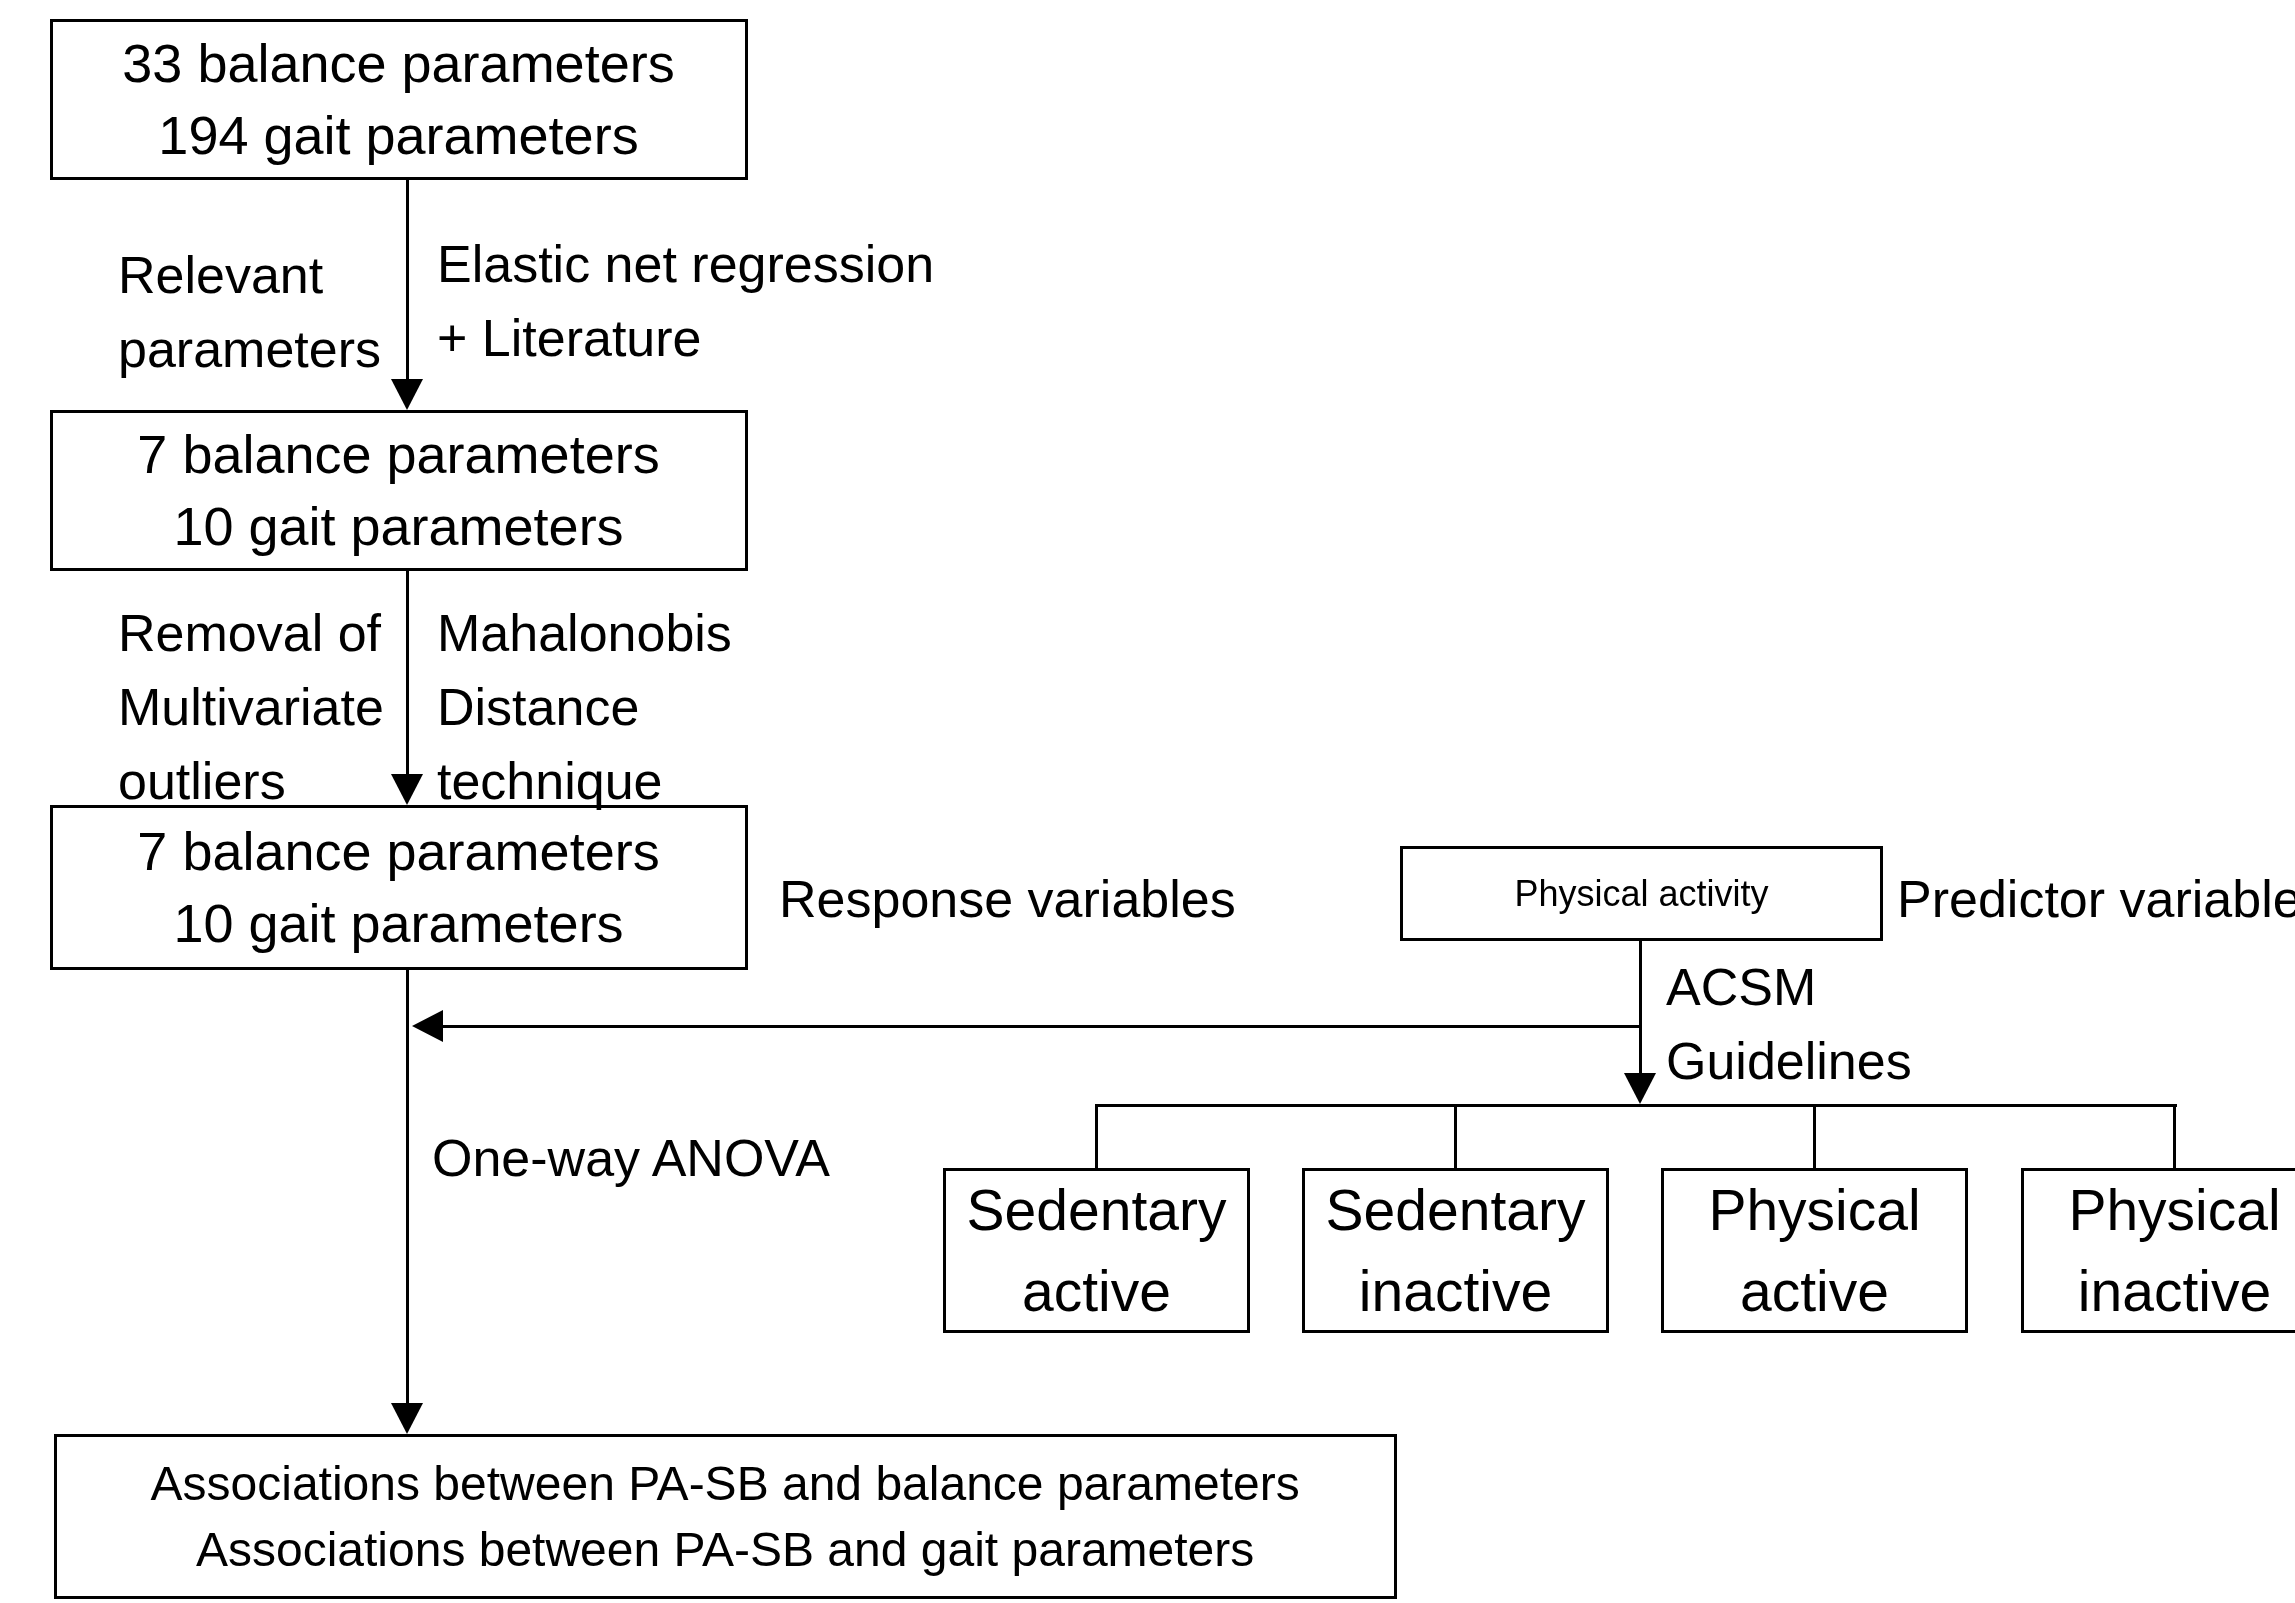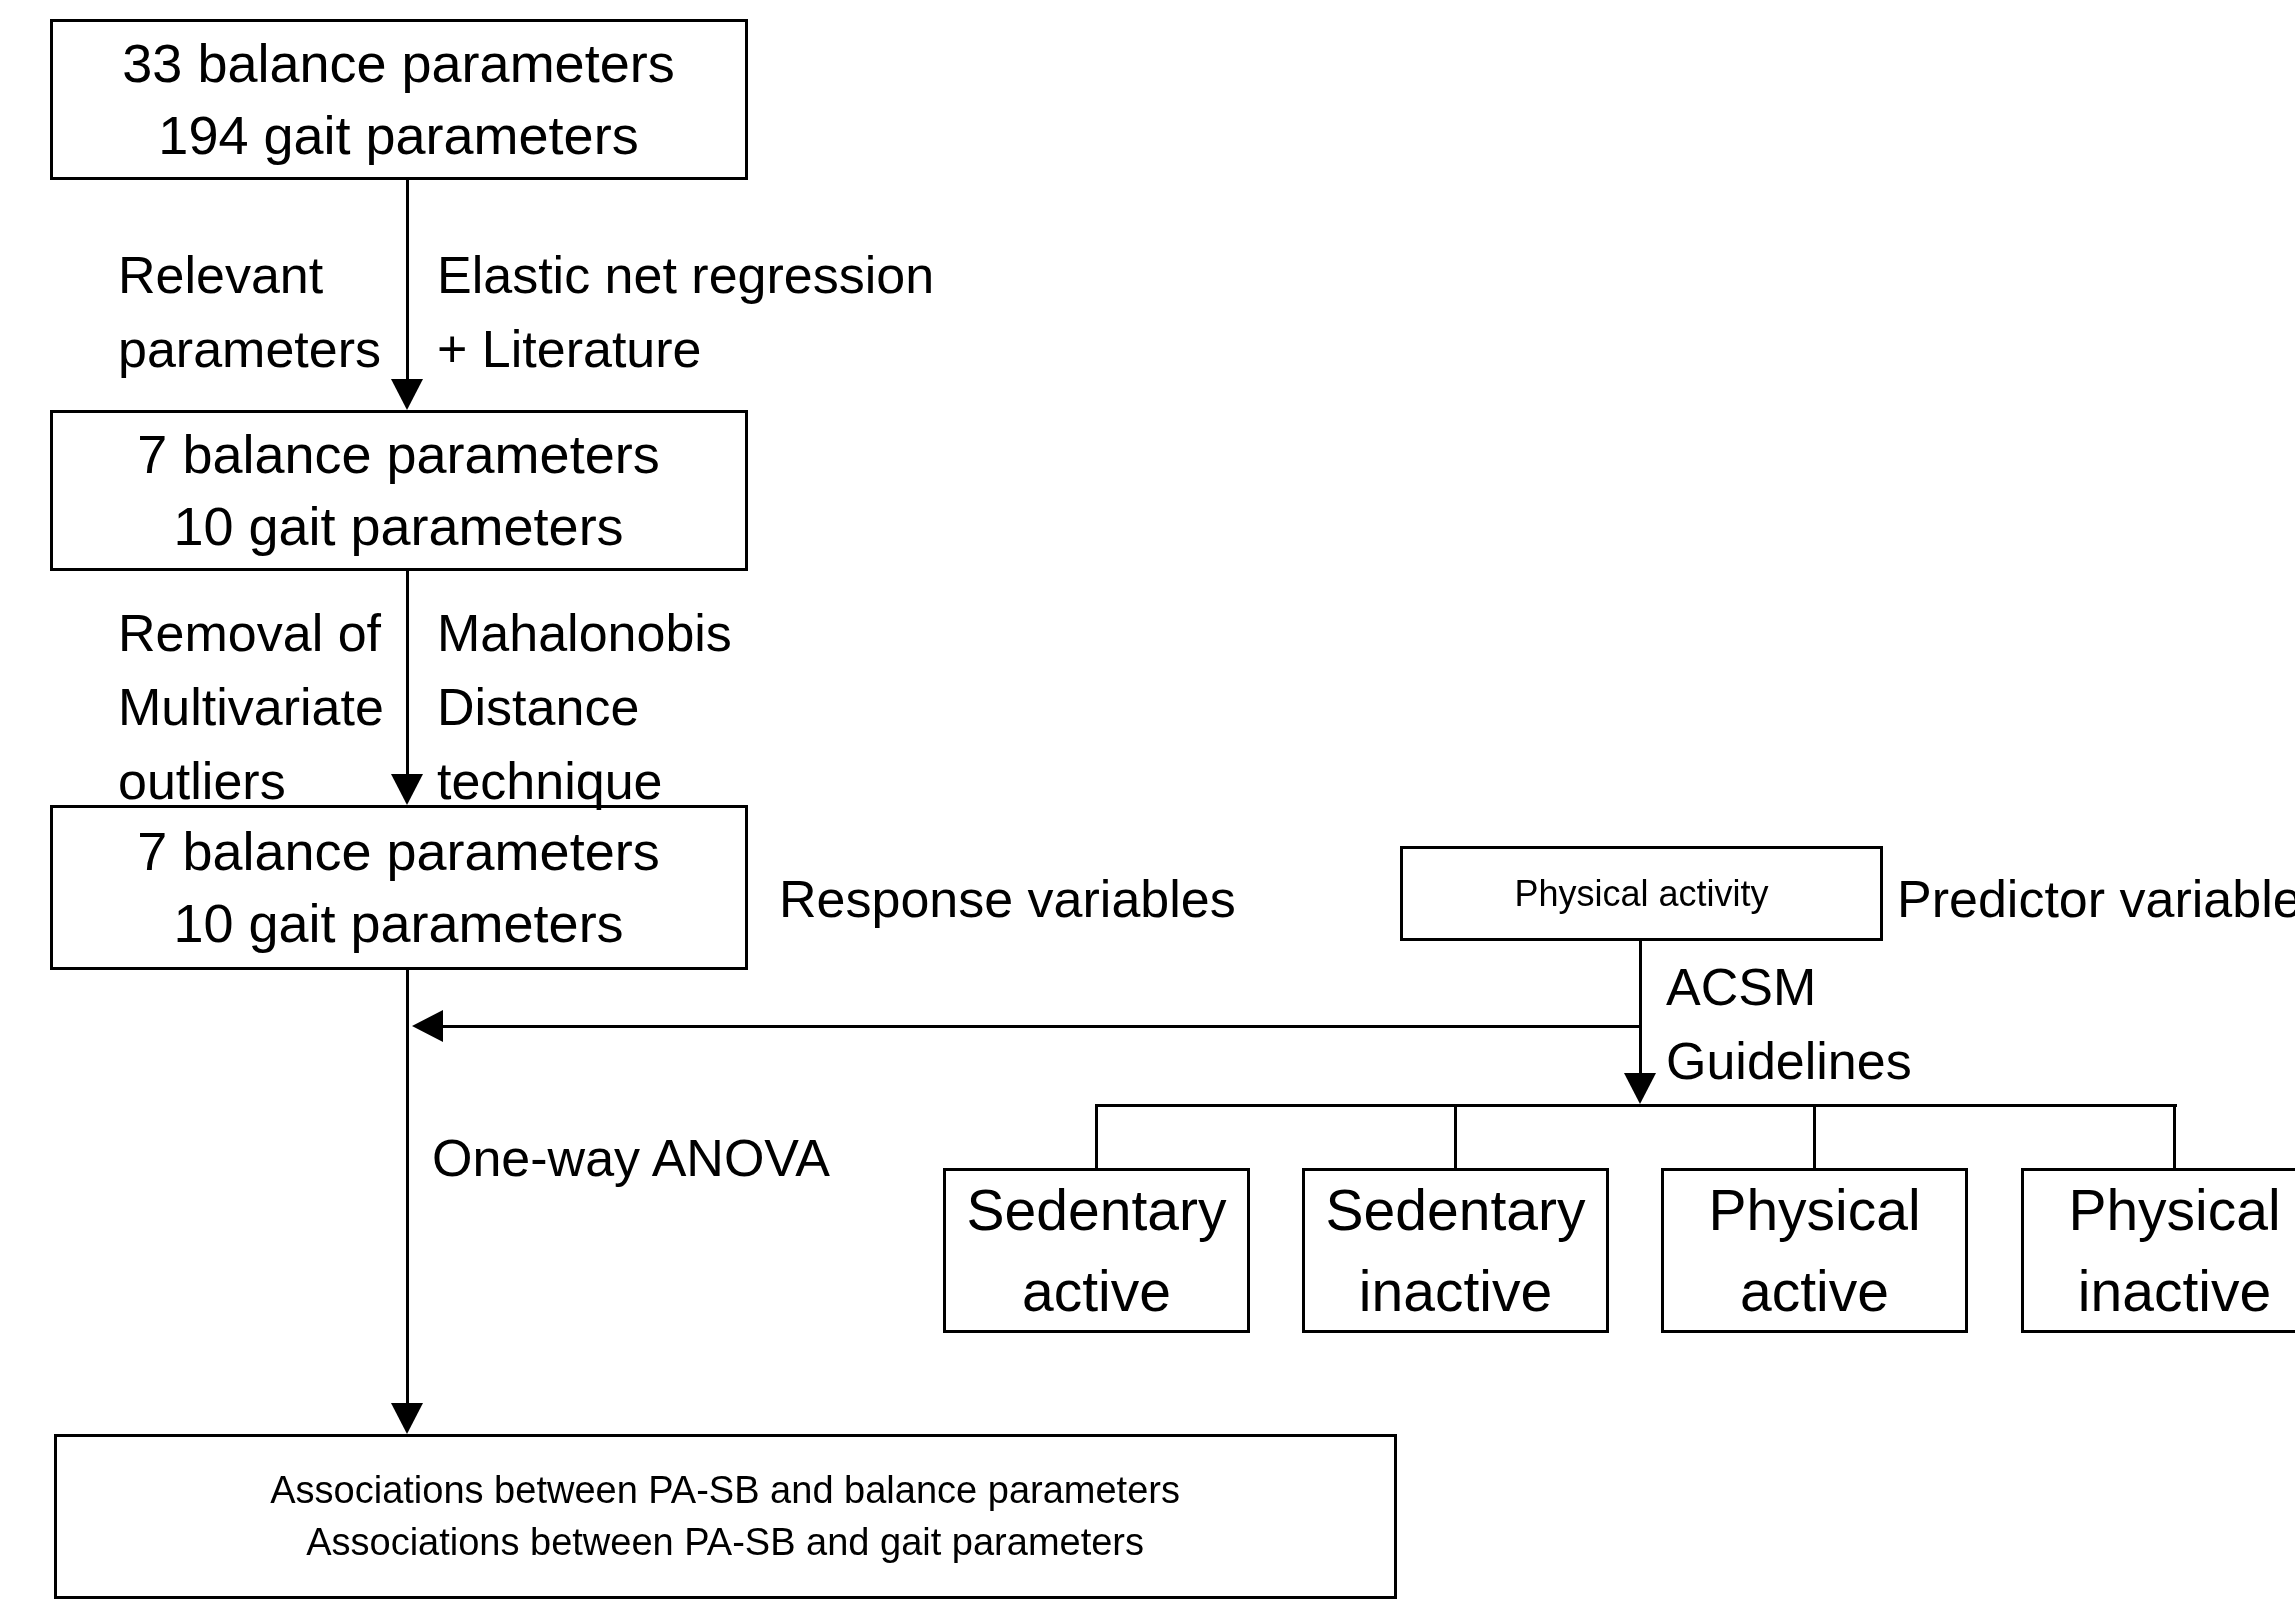--- a/index.html
+++ b/index.html
@@ -20,21 +20,21 @@
     background: #ffffff;
     display: flex;
     align-items: center;
     justify-content: center;
     text-align: center;
     white-space: pre-line;
   }
   .box-main   { font-size: 54px; line-height: 1.32; }
   .box-pa     { font-size: 36px; line-height: 1.2; }
   .box-group  { font-size: 57px; line-height: 1.42; }
-  .box-out    { font-size: 38px; line-height: 1.36; }
+  .box-out    { font-size: 48px; line-height: 1.36; }
   .lbl {
     position: absolute;
     font-size: 52px;
     line-height: 1.42;
     white-space: pre-line;
     text-align: left;
   }
   .lbl-tight { line-height: 1.36; }
   .vline, .hline { position: absolute; background: #000000; }
   .ah-down {
@@ -94,21 +94,21 @@
   <div class="ah-down" style="left:1584px; top:1073px;"></div>
 
   <div class="hline" style="left:1055px; top:1104px; width:1082px; height:3.4px;"></div>
   <div class="vline" style="left:1055px; top:1104px; width:3.4px; height:64px;"></div>
   <div class="vline" style="left:1414px; top:1104px; width:3.4px; height:64px;"></div>
   <div class="vline" style="left:1773px; top:1104px; width:3.4px; height:64px;"></div>
   <div class="vline" style="left:2133px; top:1104px; width:3.4px; height:64px;"></div>
 
   <div class="lbl" style="left:78px; top:239px;">Relevant
 parameters</div>
-  <div class="lbl" style="left:397px; top:239px;">Elastic net regression
+  <div class="lbl" style="left:397px; top:228px;">Elastic net regression
 + Literature</div>
 
   <div class="lbl" style="left:78px; top:597px;">Removal of
 Multivariate
 outliers</div>
   <div class="lbl" style="left:397px; top:597px;">Mahalonobis
 Distance
 technique</div>
 
   <div class="lbl" style="left:739px; top:863px;">Response variables</div>

